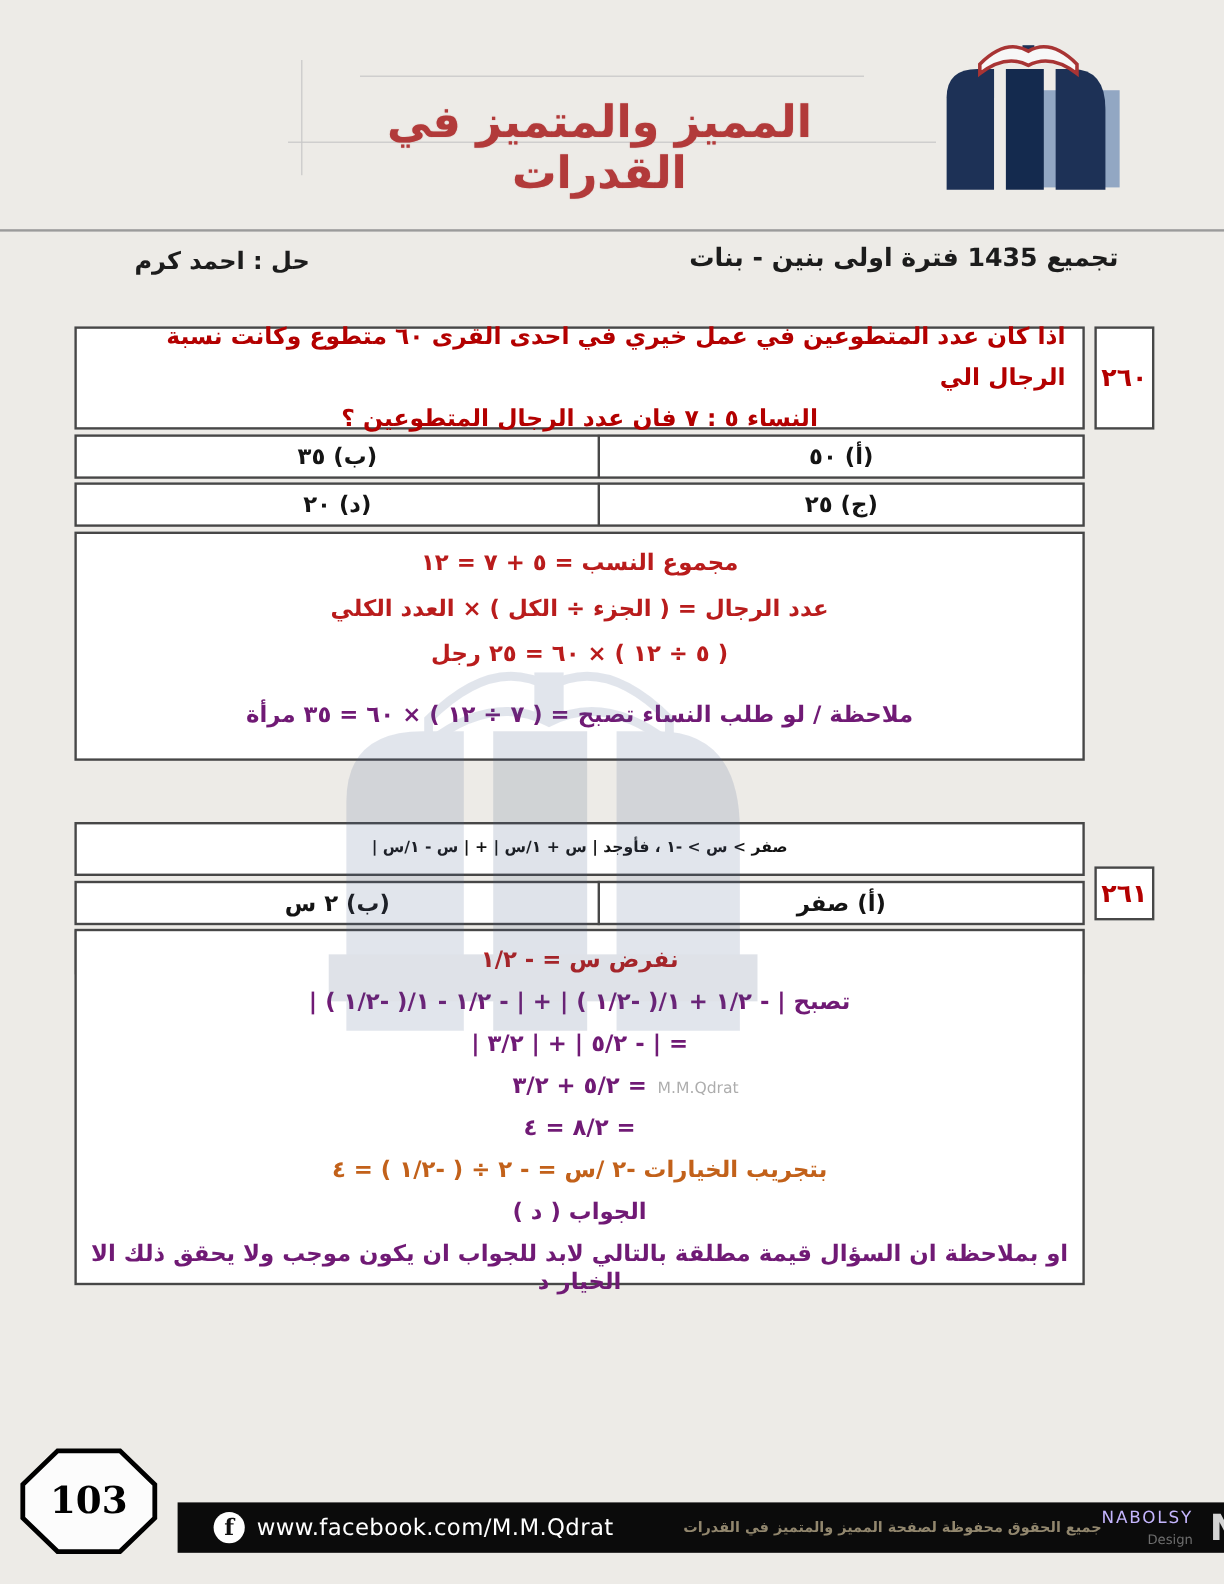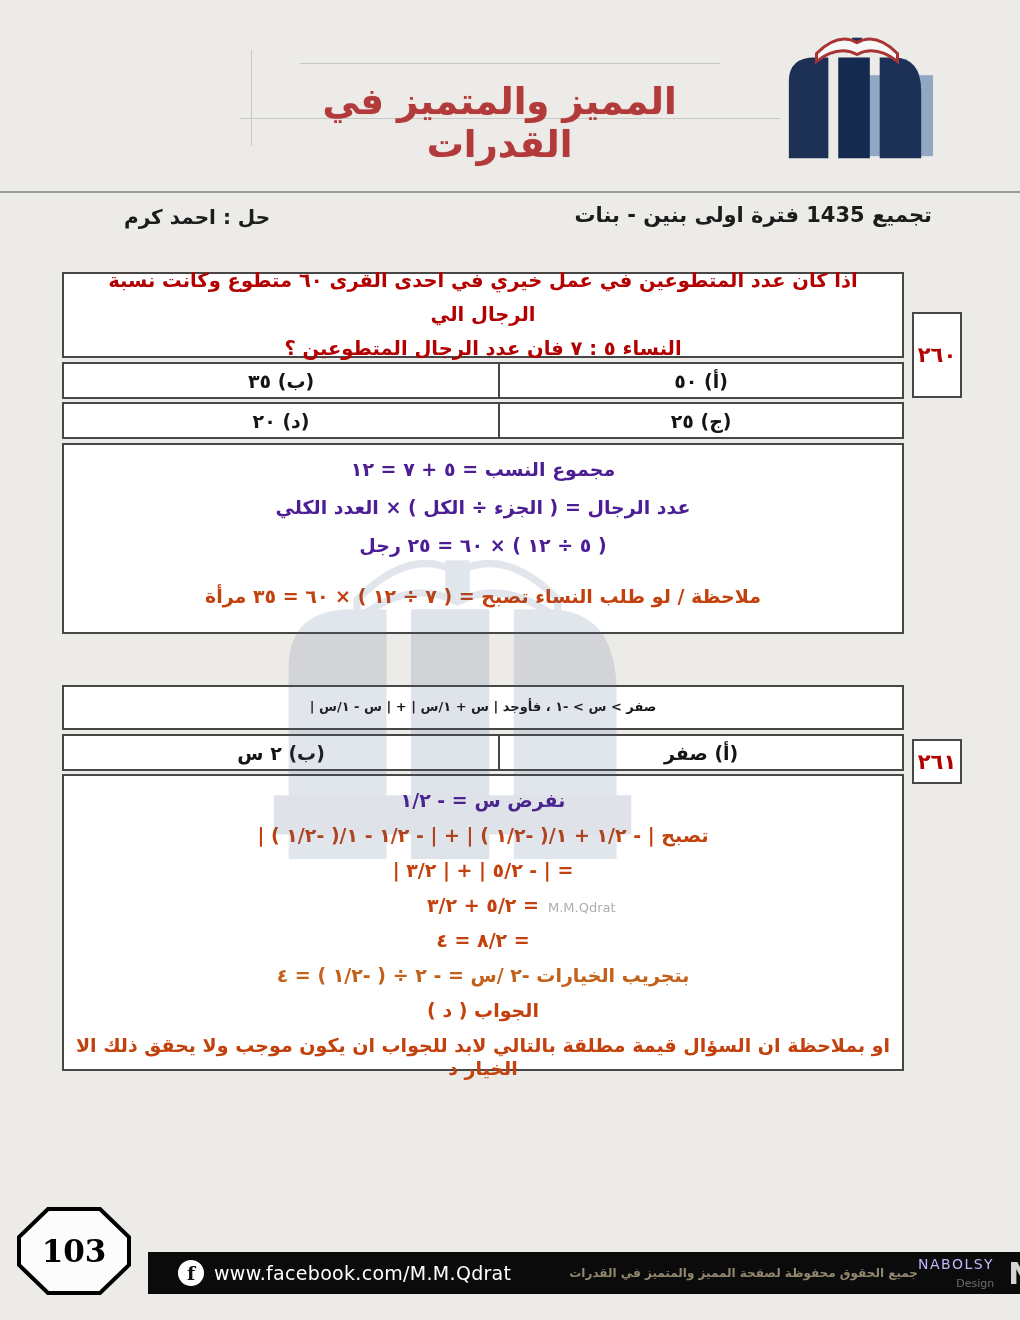--- a/index.html
+++ b/index.html
@@ -23,60 +23,60 @@
     text-shadow:0 0 1px rgba(178,58,58,.4);
     letter-spacing:1px; z-index:2;
   }
   .sketch { background:#c7c7c7; z-index:1; }
   .sketch-h1 { top:118px; right:240px; width:540px; height:1px; }
   .sketch-h2 { top:63px;  right:300px; width:420px; height:1px; }
   .sketch-v1 { top:50px;  right:768px; width:1px;  height:96px; }
 
   .header-rule { top:191px; left:0; width:100%; height:2px; background:#9b9b9b; }
   .collection-title { top:203px; right:88px;  font-size:21px; font-weight:bold; color:#1c1c1c; }
-  .solver-credit    { top:205px; left:112px;  font-size:20px; font-weight:bold; color:#1c1c1c;margin-left:12px; }
+  .solver-credit    { top:205px; left:112px;  font-size:20px; font-weight:bold; color:#1c1c1c; }
 
   
   .numbox {
     right:58px; width:50px;
     display:flex; align-items:center; justify-content:center;
-    color:#b30000; font-weight:bold; font-size:21px;margin-top:40px;
+    color:#b30000; font-weight:bold; font-size:21px;
   }
   .qbox {
     right:116px; left:62px;
     display:flex; flex-direction:column; align-items:center; justify-content:center;
-    text-align:center; line-height:1.75; padding:0 14px;
+    text-align:right; line-height:1.75; padding:0 14px;
   }
   .qbox.red   { color:#b30000; font-weight:bold; font-size:19.5px; }
   .qbox.black { color:#141414; font-weight:bold; font-size:13px; }
 
   .optrow { position:absolute; right:116px; left:62px; display:flex; }
   .optcell {
     height:37px; display:flex; align-items:center; justify-content:center;
     font-weight:bold; font-size:19px; color:#141414;
   }
   .optcell.first  { width:48.2%; }
   .optcell.second { flex:1; margin-right:-2px; }
 
   .solbox { right:116px; left:62px; text-align:center; padding:13px 8px 0 8px; }
   .sline { font-weight:bold; font-size:19px; line-height:23px; }
-  .sline.red    { color:#4c1d95; }
+  .sline.red    { color:#b91c1c; }
   .sline.orange { color:#c2611a; }
-  .sline.black  { color:#c2410c; }
+  .sline.black  { color:#701a75; }
   .solbox-260 { top:443px; height:191px; }
   .solbox-260 .sline { margin-bottom:15px; }
   .solbox-260 .note  { margin-top:28px; }
   .solbox-261 { top:774px; height:297px; }
   .solbox-261 .sline { margin-bottom:12px; }
 
   .q260-numbox { top:272px; height:86px; }
   .q260-qbox   { top:272px; height:86px; }
   .q260-row1   { top:362px; }
   .q260-row2   { top:402px; }
-  .q261-numbox { top:699px; height:45px; }
+  .q261-numbox { top:722px; height:45px; }
   .q261-qbox   { top:685px; height:45px; }
   .q261-row1   { top:734px; }
   .q261-row2   { top:775px; }
 
   
   .watermark { left:225px; top:435px; width:465px; height:515px; opacity:.16; z-index:5; pointer-events:none; }
   .wm-sig { left:548px; top:900px; font-size:13px; color:#777777; opacity:.6; z-index:5; direction:ltr; pointer-events:none; }
 
   
   .octagon-wrap { left:16px; top:1206px; width:116px; height:90px; z-index:6; }

